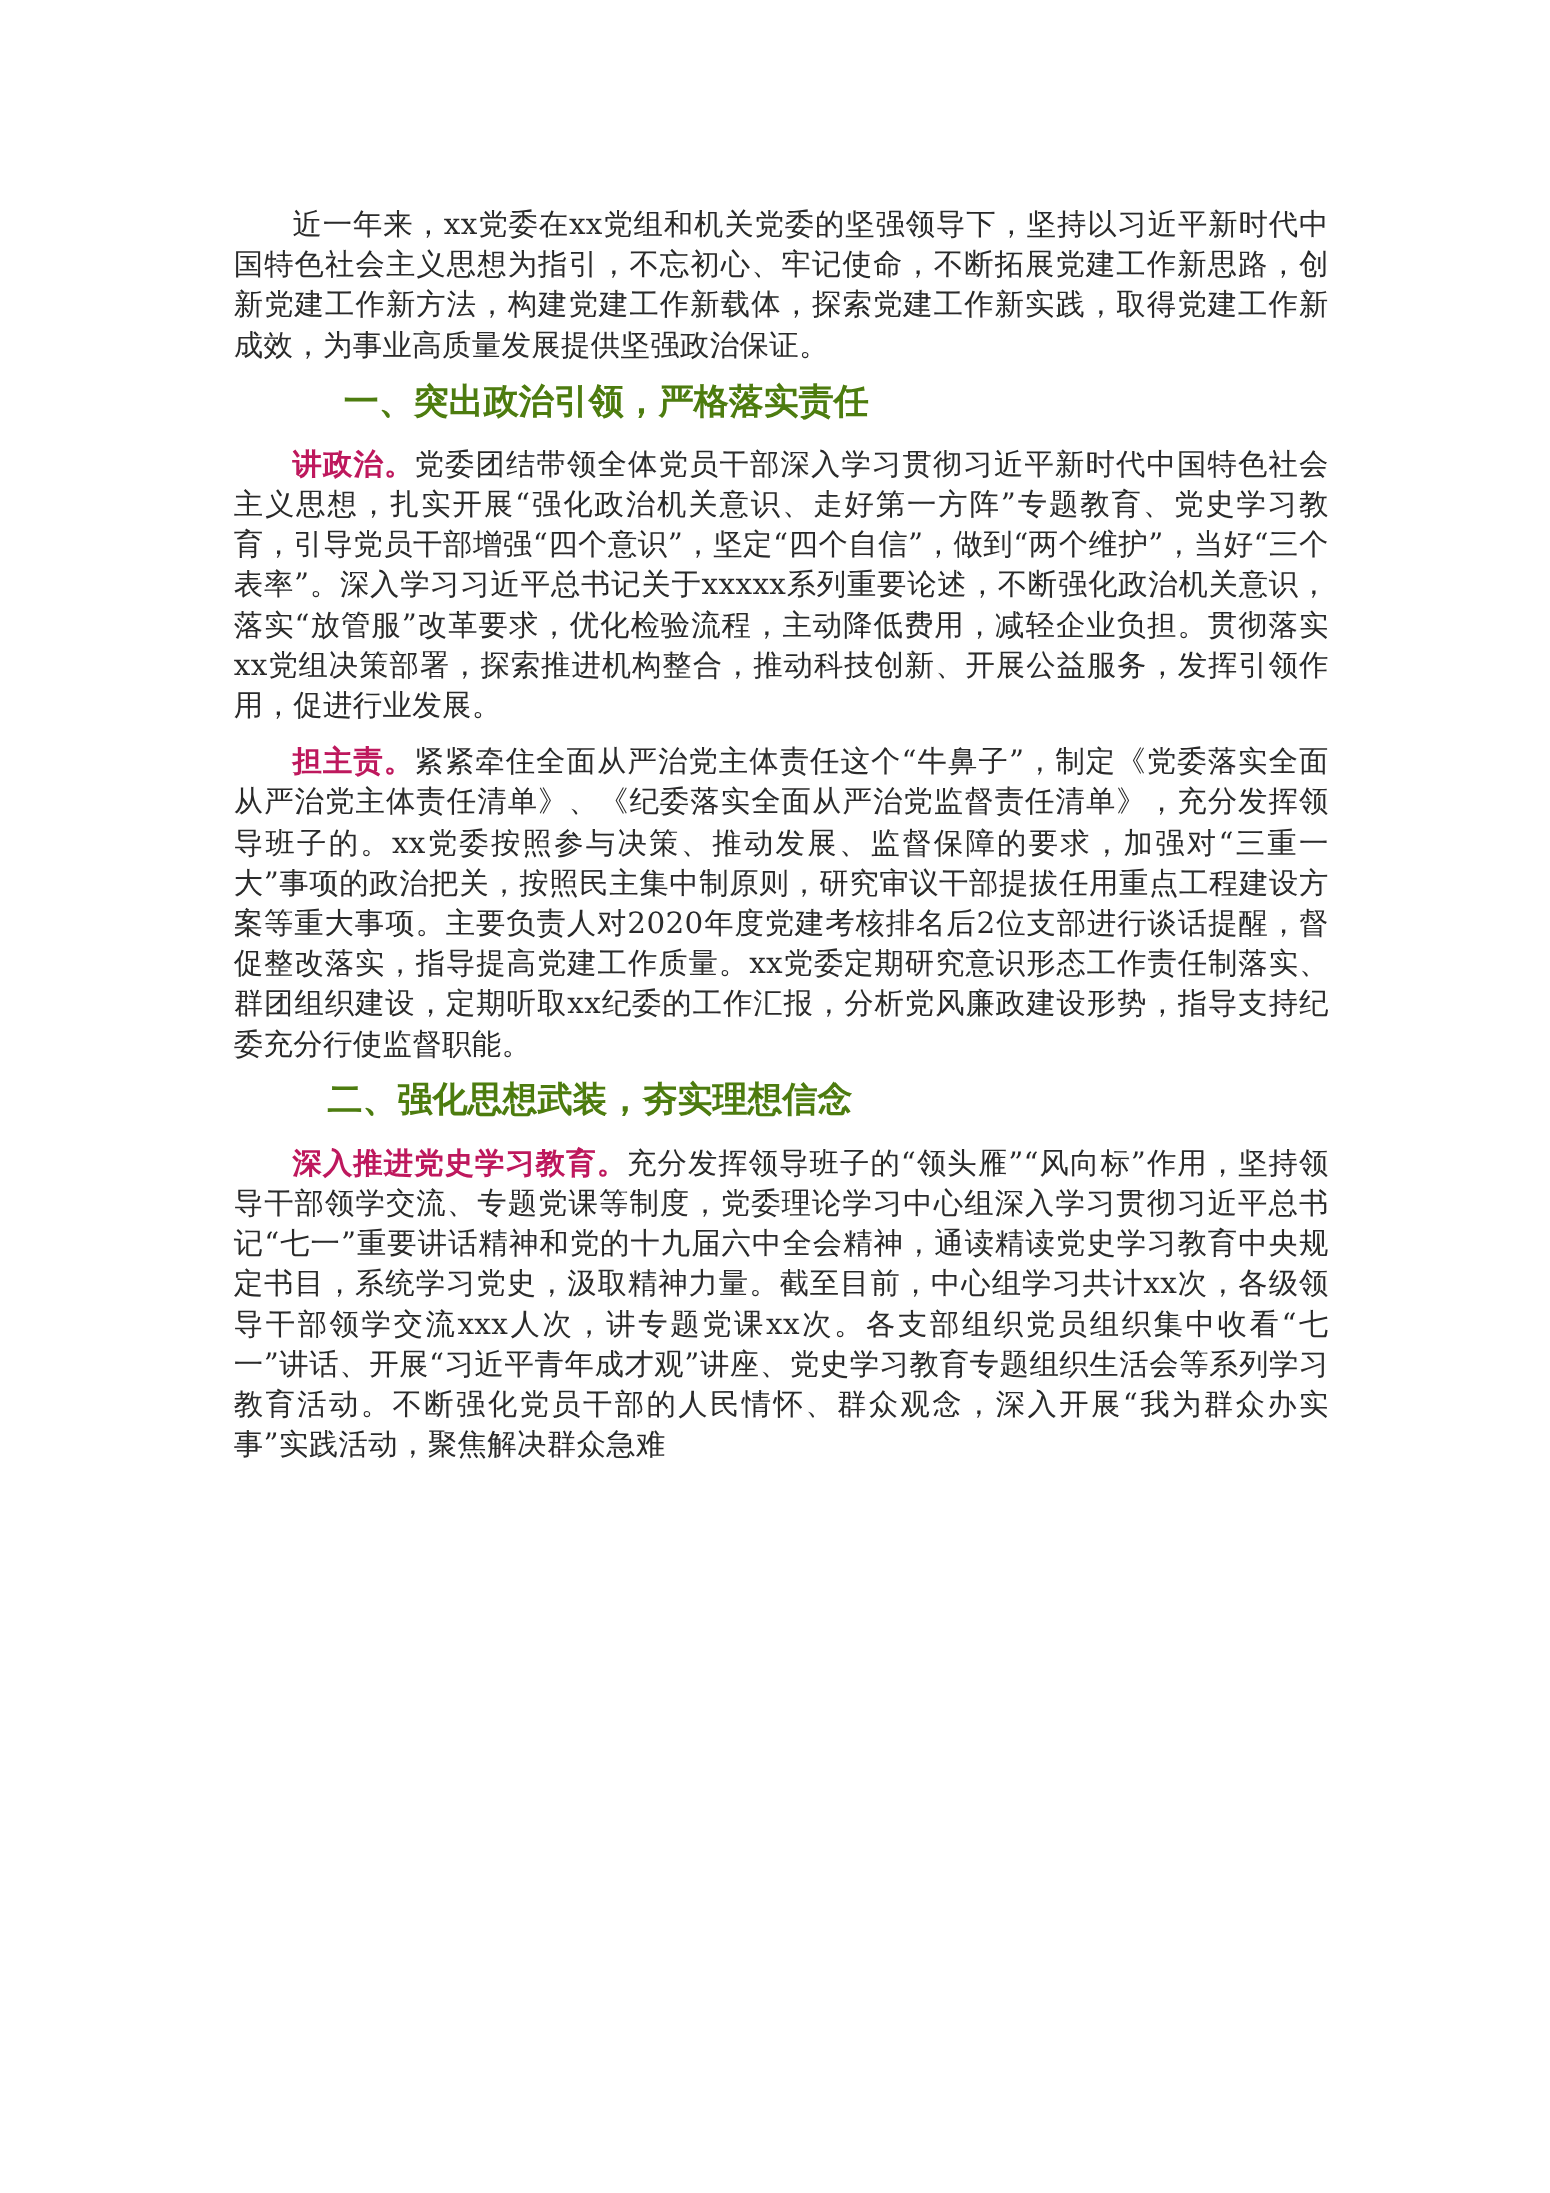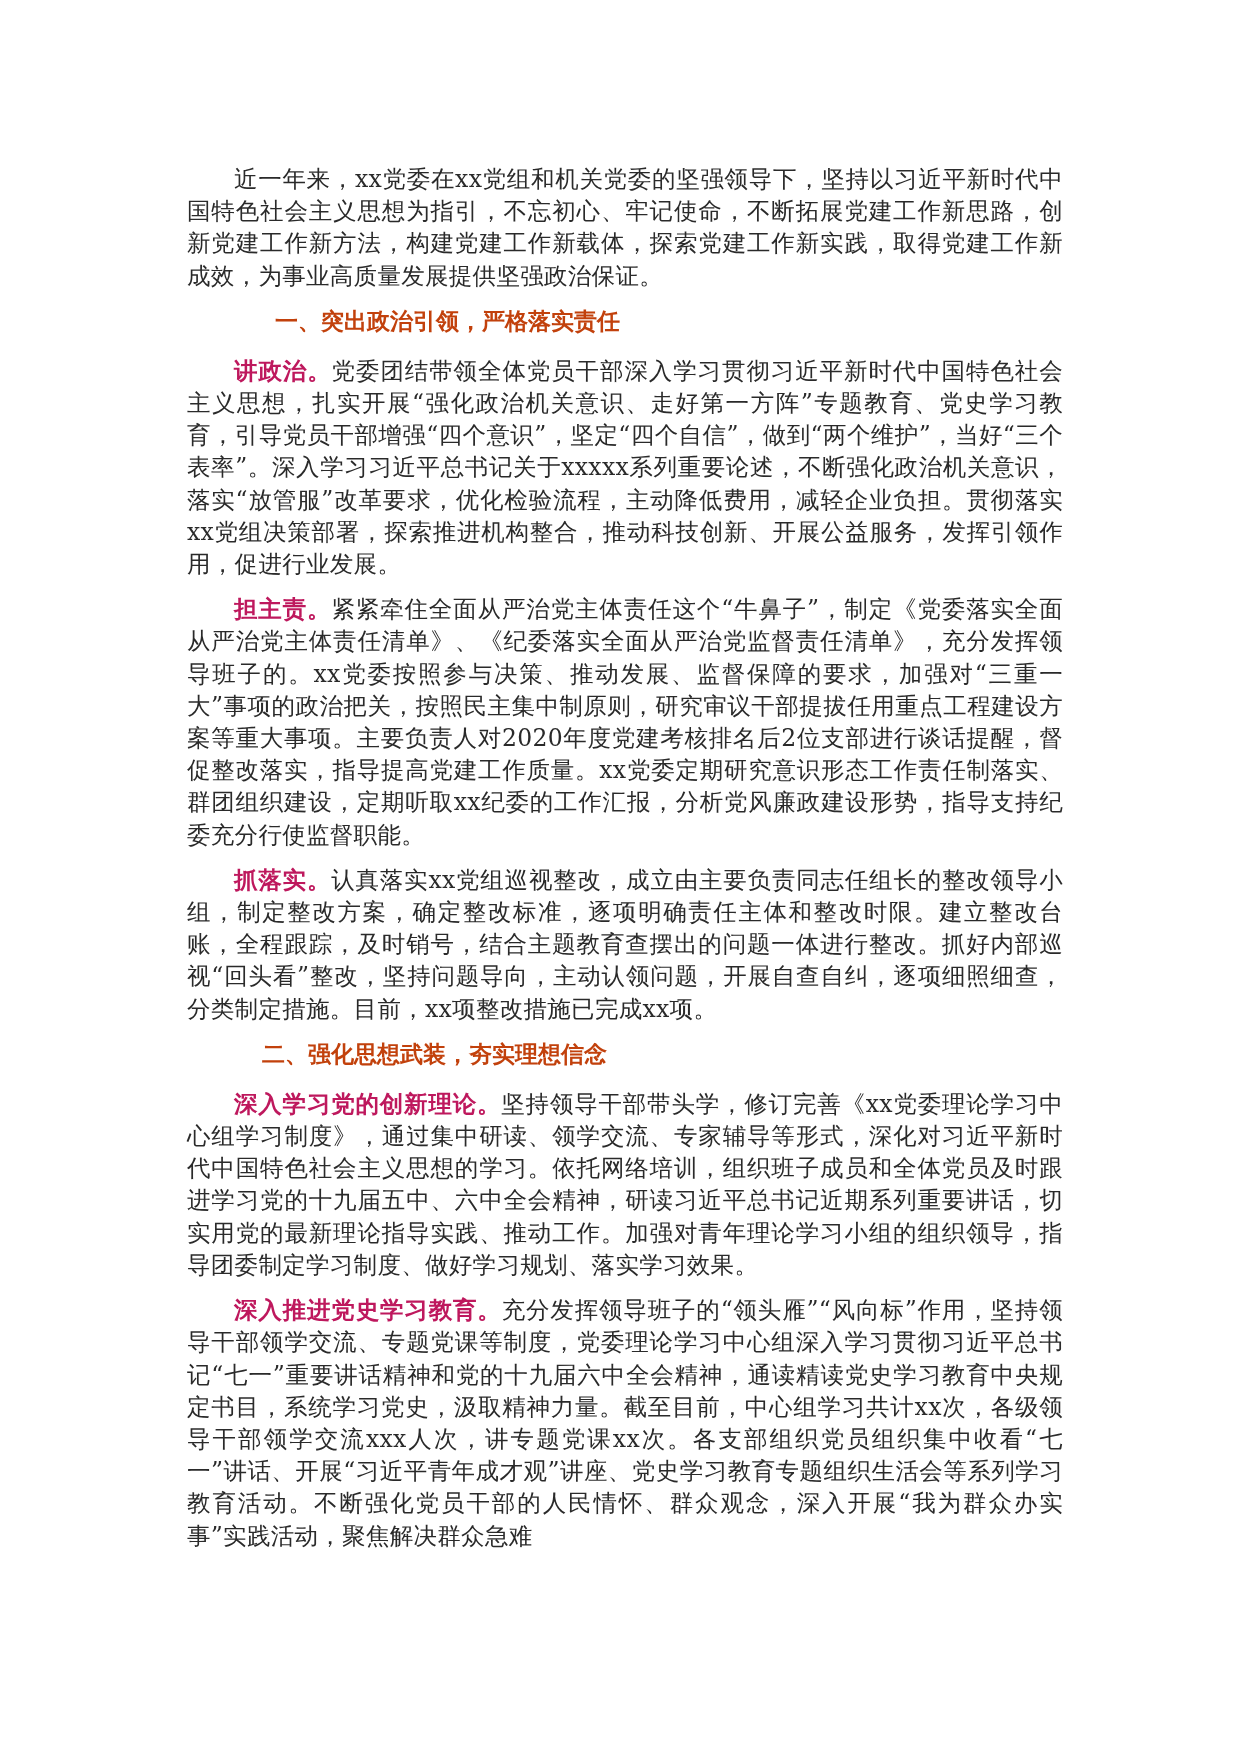--- a/index.html
+++ b/index.html
@@ -2,37 +2,35 @@
 <html><head>
 <meta charset="utf-8">
 <style>
   html, body { margin: 0; padding: 0; background: #ffffff; }
   body { width: 1240px; height: 1754px; position: relative; overflow: hidden;
          font-family: "DejaVu Serif", "Liberation Serif", serif; color: #2a2a2a; }
   .page { position: absolute; left: 187px; top: 163px; width: 880px; }
   .para { font-size: 23.5px; line-height: 32.2px; text-indent: 47px; text-align: justify;
           margin: 0 4px 13px 0; letter-spacing: 0.3px; }
   .heading { font-family: "DejaVu Sans", "Liberation Sans", sans-serif; font-weight: bold;
-             font-size: 23px; line-height: 32px; margin: 6px 0 18px 0; color: #c2410c; }
+             font-size: 28px; line-height: 32px; margin: 6px 0 18px 0; color: #4d7c0f; }
   .h1 { padding-left: 88px; }
   .h2 { padding-left: 75px; }
   .lead { font-family: "DejaVu Sans", "Liberation Sans", sans-serif; font-weight: bold; color: #be185d; }
 </style>
 </head>
 <body>
 
 <div class="page">
   <p class="para">近一年来，xx党委在xx党组和机关党委的坚强领导下，坚持以习近平新时代中国特色社会主义思想为指引，不忘初心、牢记使命，不断拓展党建工作新思路，创新党建工作新方法，构建党建工作新载体，探索党建工作新实践，取得党建工作新成效，为事业高质量发展提供坚强政治保证。</p>
 
   <div class="heading h1">一、突出政治引领，严格落实责任</div>
 
   <p class="para"><span class="lead">讲政治。</span><span>党委团结带领全体党员干部深入学习贯彻习近平新时代中国特色社会主义思想，扎实开展“强化政治机关意识、走好第一方阵”专题教育、党史学习教育，引导党员干部增强“四个意识”，坚定“四个自信”，做到“两个维护”，当好“三个表率”。深入学习习近平总书记关于xxxxx系列重要论述，不断强化政治机关意识，落实“放管服”改革要求，优化检验流程，主动降低费用，减轻企业负担。贯彻落实xx党组决策部署，探索推进机构整合，推动科技创新、开展公益服务，发挥引领作用，促进行业发展。</span></p>
 
   <p class="para"><span class="lead">担主责。</span><span>紧紧牵住全面从严治党主体责任这个“牛鼻子”，制定《党委落实全面从严治党主体责任清单》、《纪委落实全面从严治党监督责任清单》，充分发挥领导班子的。xx党委按照参与决策、推动发展、监督保障的要求，加强对“三重一大”事项的政治把关，按照民主集中制原则，研究审议干部提拔任用重点工程建设方案等重大事项。主要负责人对2020年度党建考核排名后2位支部进行谈话提醒，督促整改落实，指导提高党建工作质量。xx党委定期研究意识形态工作责任制落实、群团组织建设，定期听取xx纪委的工作汇报，分析党风廉政建设形势，指导支持纪委充分行使监督职能。</span></p>
 
-  <p class="para"><span class="lead">抓落实。</span><span>认真落实xx党组巡视整改，成立由主要负责同志任组长的整改领导小组，制定整改方案，确定整改标准，逐项明确责任主体和整改时限。建立整改台账，全程跟踪，及时销号，结合主题教育查摆出的问题一体进行整改。抓好内部巡视“回头看”整改，坚持问题导向，主动认领问题，开展自查自纠，逐项细照细查，分类制定措施。目前，xx项整改措施已完成xx项。</span></p>
 
   <div class="heading h2">二、强化思想武装，夯实理想信念</div>
 
-  <p class="para"><span class="lead">深入学习党的创新理论。</span><span>坚持领导干部带头学，修订完善《xx党委理论学习中心组学习制度》，通过集中研读、领学交流、专家辅导等形式，深化对习近平新时代中国特色社会主义思想的学习。依托网络培训，组织班子成员和全体党员及时跟进学习党的十九届五中、六中全会精神，研读习近平总书记近期系列重要讲话，切实用党的最新理论指导实践、推动工作。加强对青年理论学习小组的组织领导，指导团委制定学习制度、做好学习规划、落实学习效果。</span></p>
 
   <p class="para"><span class="lead">深入推进党史学习教育。</span><span>充分发挥领导班子的“领头雁”“风向标”作用，坚持领导干部领学交流、专题党课等制度，党委理论学习中心组深入学习贯彻习近平总书记“七一”重要讲话精神和党的十九届六中全会精神，通读精读党史学习教育中央规定书目，系统学习党史，汲取精神力量。截至目前，中心组学习共计xx次，各级领导干部领学交流xxx人次，讲专题党课xx次。各支部组织党员组织集中收看“七一”讲话、开展“习近平青年成才观”讲座、党史学习教育专题组织生活会等系列学习教育活动。不断强化党员干部的人民情怀、群众观念，深入开展“我为群众办实事”实践活动，聚焦解决群众急难</span></p>
 </div>
 
 </body></html>

